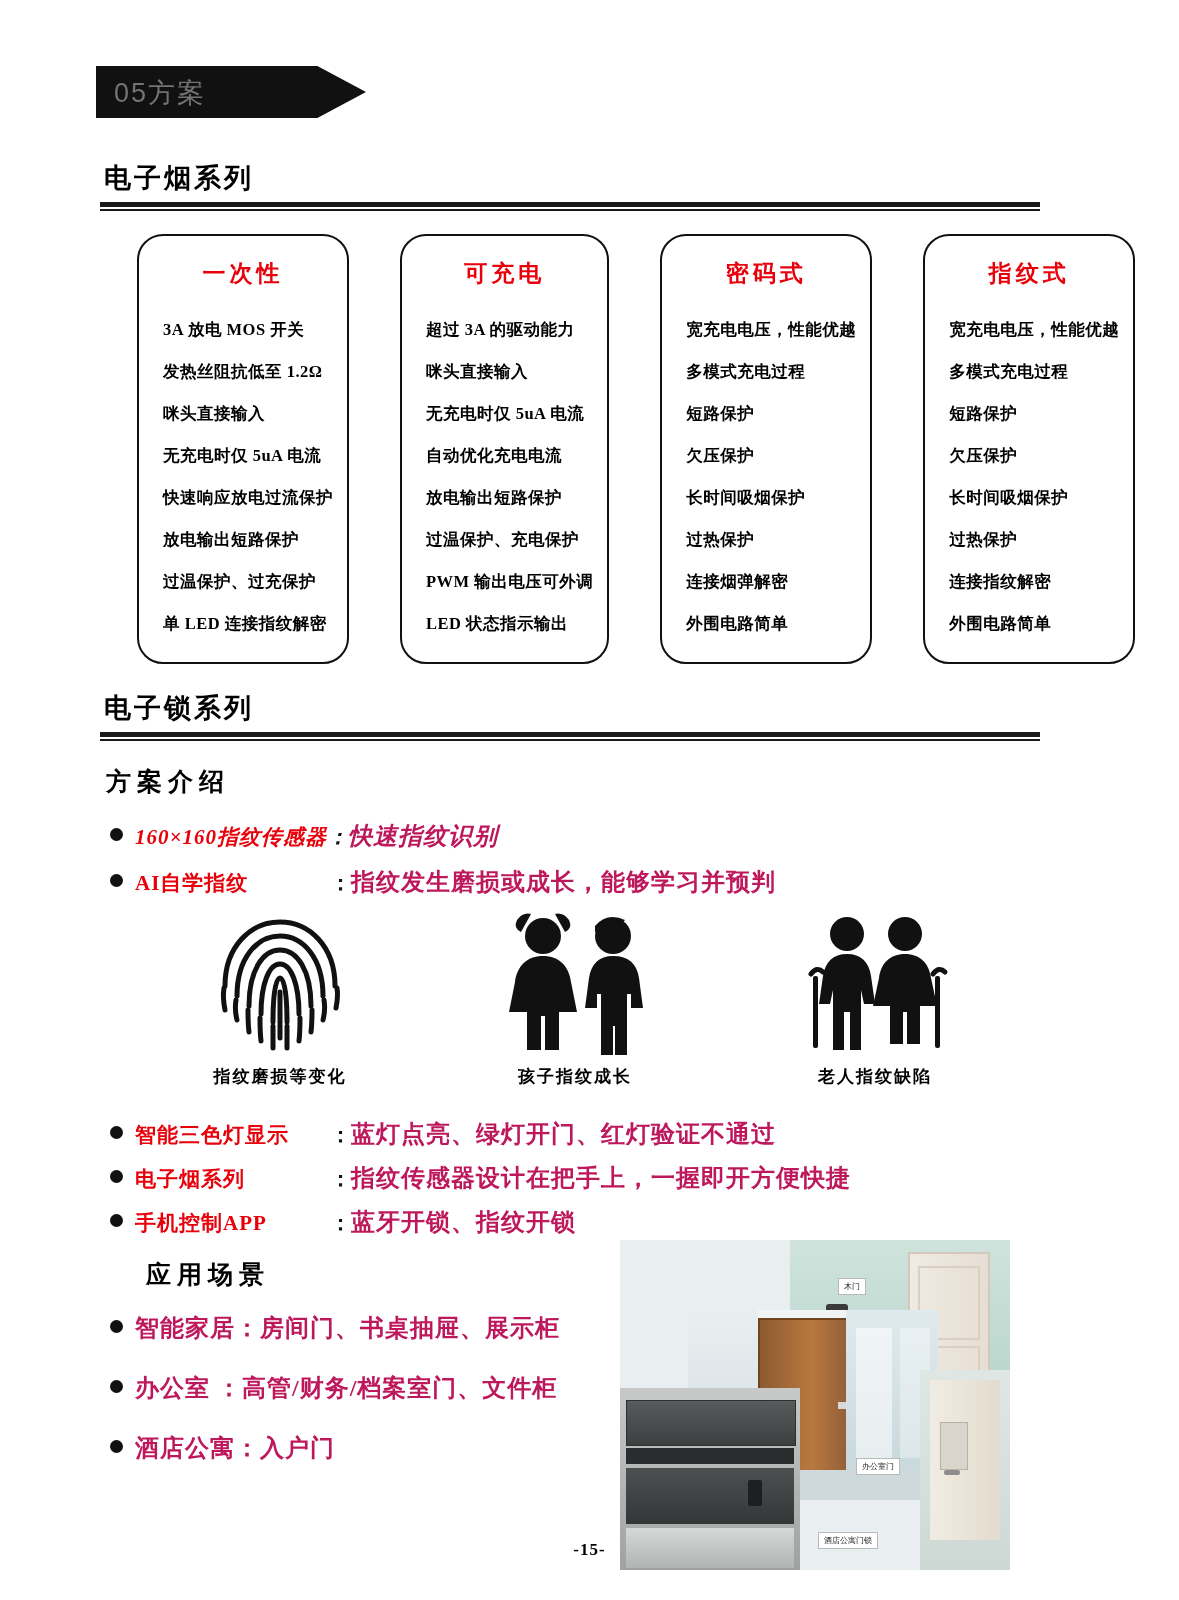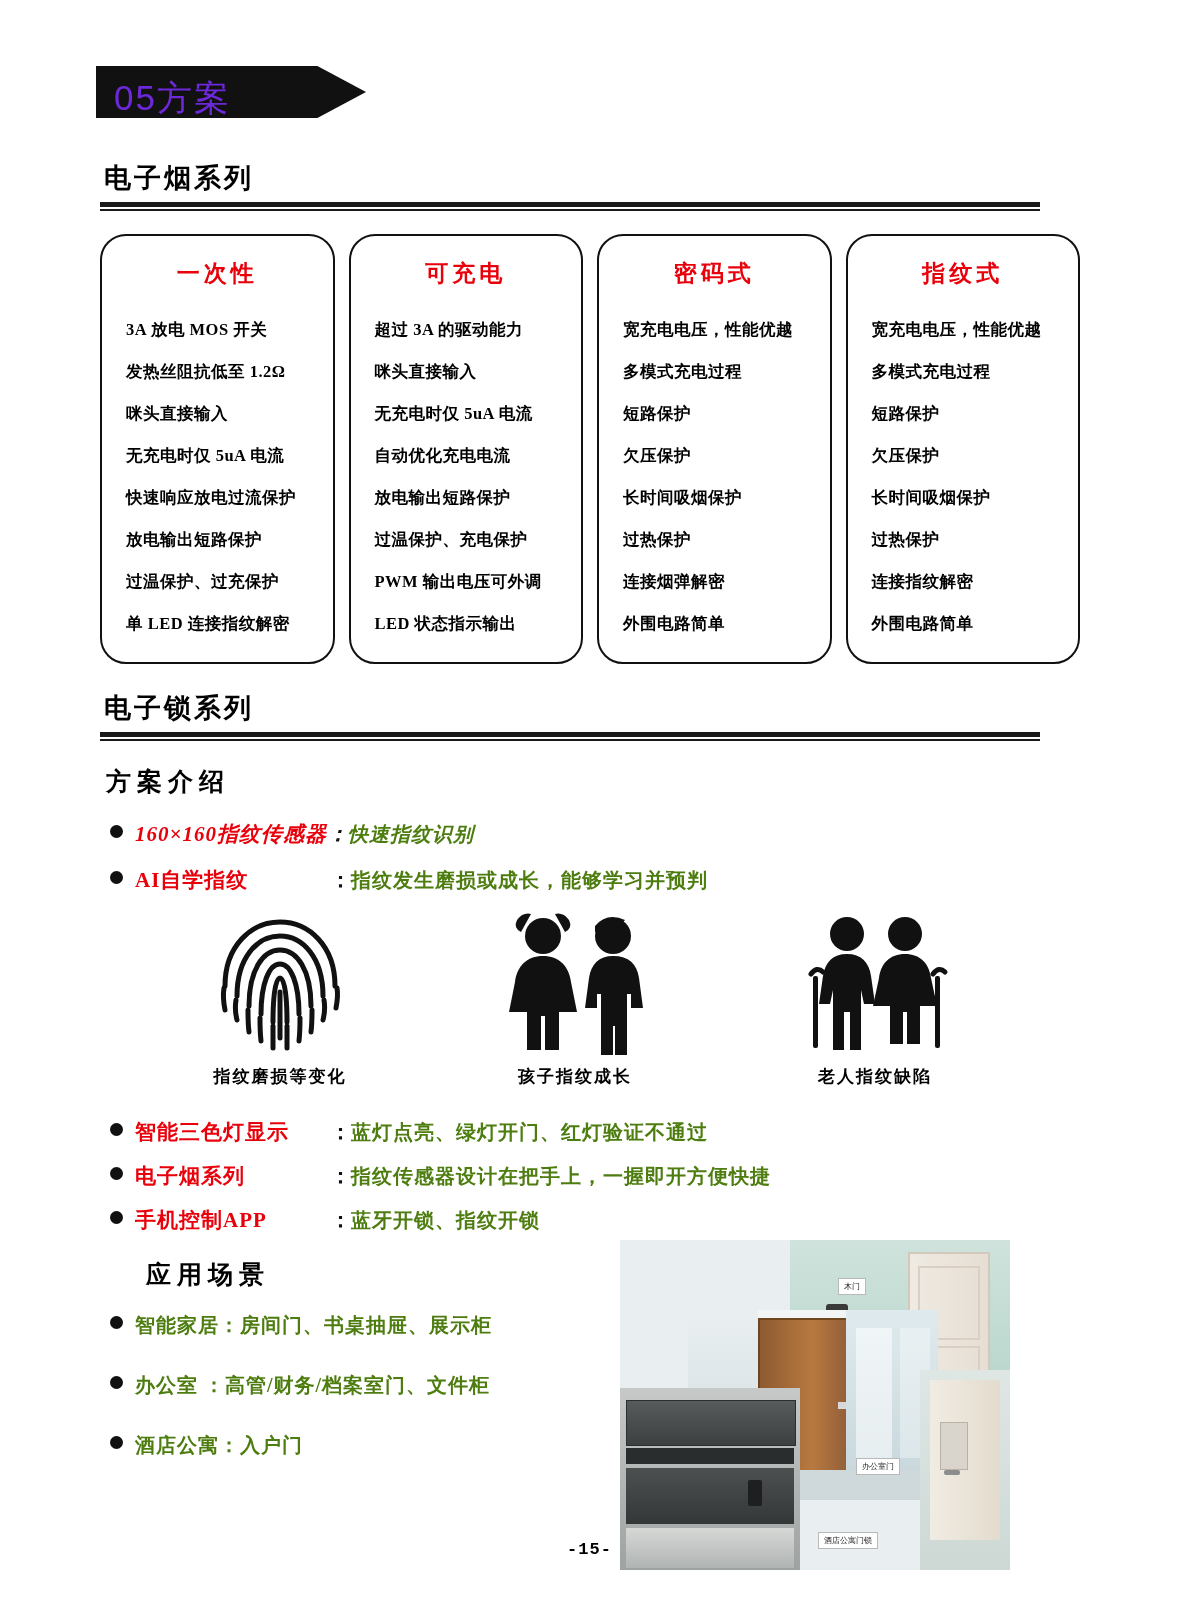--- a/index.html
+++ b/index.html
@@ -31,22 +31,22 @@
   .header-tab .shape {
     position: absolute;
     inset: 0;
     background: #111111;
     clip-path: polygon(0 0, 82% 0, 100% 50%, 82% 100%, 0 100%);
   }
   .header-tab .label {
     position: absolute;
     left: 18px;
     top: 9px;
-    color: #6d28d9;
-    font-size: 35px;
+    color: #737373;
+    font-size: 27px;
     letter-spacing: 2px;
     font-family: "Liberation Sans", sans-serif;
   }
 
   
   .section-title {
     position: absolute;
     font-size: 27px;
     letter-spacing: 3px;
     font-weight: normal;
@@ -70,20 +70,21 @@
     display: flex;
     gap: 14px;
   }
   .card {
     flex: 1 1 0;
     border: 2px solid #111;
     border-radius: 26px;
     box-sizing: border-box;
     padding: 22px 14px 10px 14px;
     position: relative;
+    margin-left: 37px;
   }
   .card-title {
     color: #e8000b;
     font-size: 23px;
     font-weight: bold;
     text-align: center;
     letter-spacing: 4px;
     font-family: "Liberation Serif", serif;
     margin-bottom: 20px;
   }
@@ -129,22 +130,22 @@
     top: -3px;
     flex: none;
   }
   .b-red {
     color: #e8000b;
     font-size: 21px;
     letter-spacing: 1px;
     white-space: nowrap;
   }
   .b-black {
-    color: #4d7c0f;
-    font-size: 20px;
+    color: #be185d;
+    font-size: 24px;
     letter-spacing: 1px;
     white-space: nowrap;
   }
   .colon { color: #111; font-size: 21px; }
 
   
   .icons-row {
     position: absolute;
     left: 100px;
     top: 910px;
@@ -189,21 +190,21 @@
     white-space: nowrap;
   }
 
   .page-number {
     position: absolute;
     left: 0;
     right: 0;
     top: 1540px;
     text-align: center;
     font-size: 17px;
-    font-family: Liberation Mono, monospace;
+    font-family: Liberation Serif, serif;
     font-weight: bold;
     letter-spacing: 1px;
   }
 </style>
 </head>
 <body>
 
 <div class="page">
 
   <div class="header-tab">

